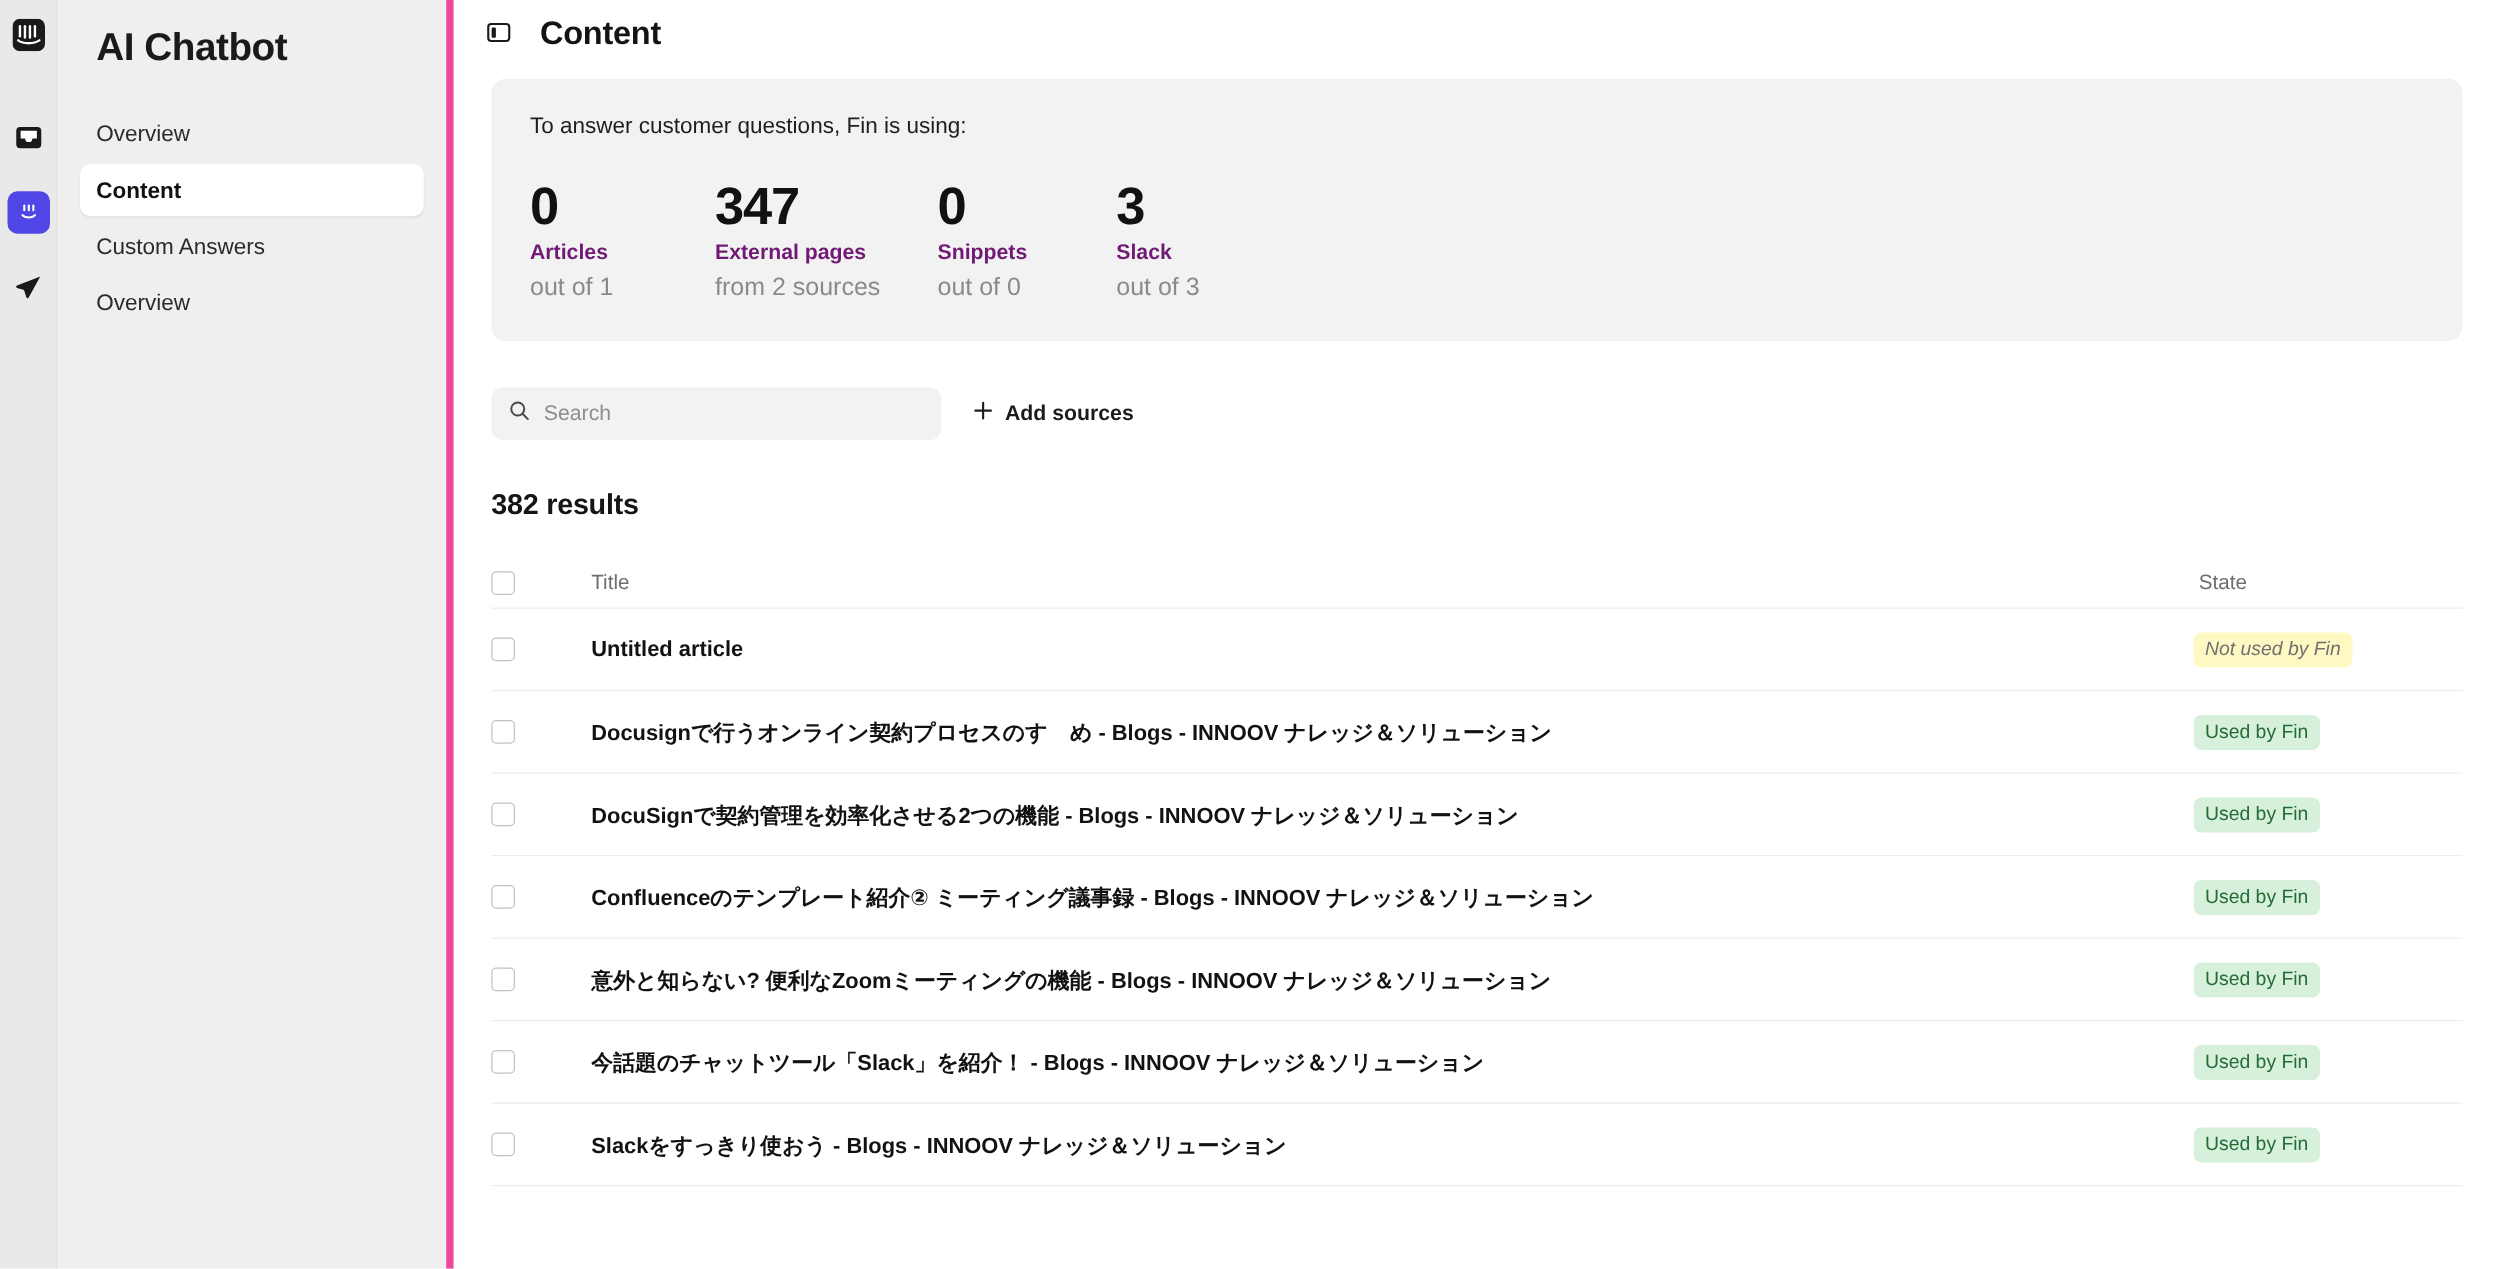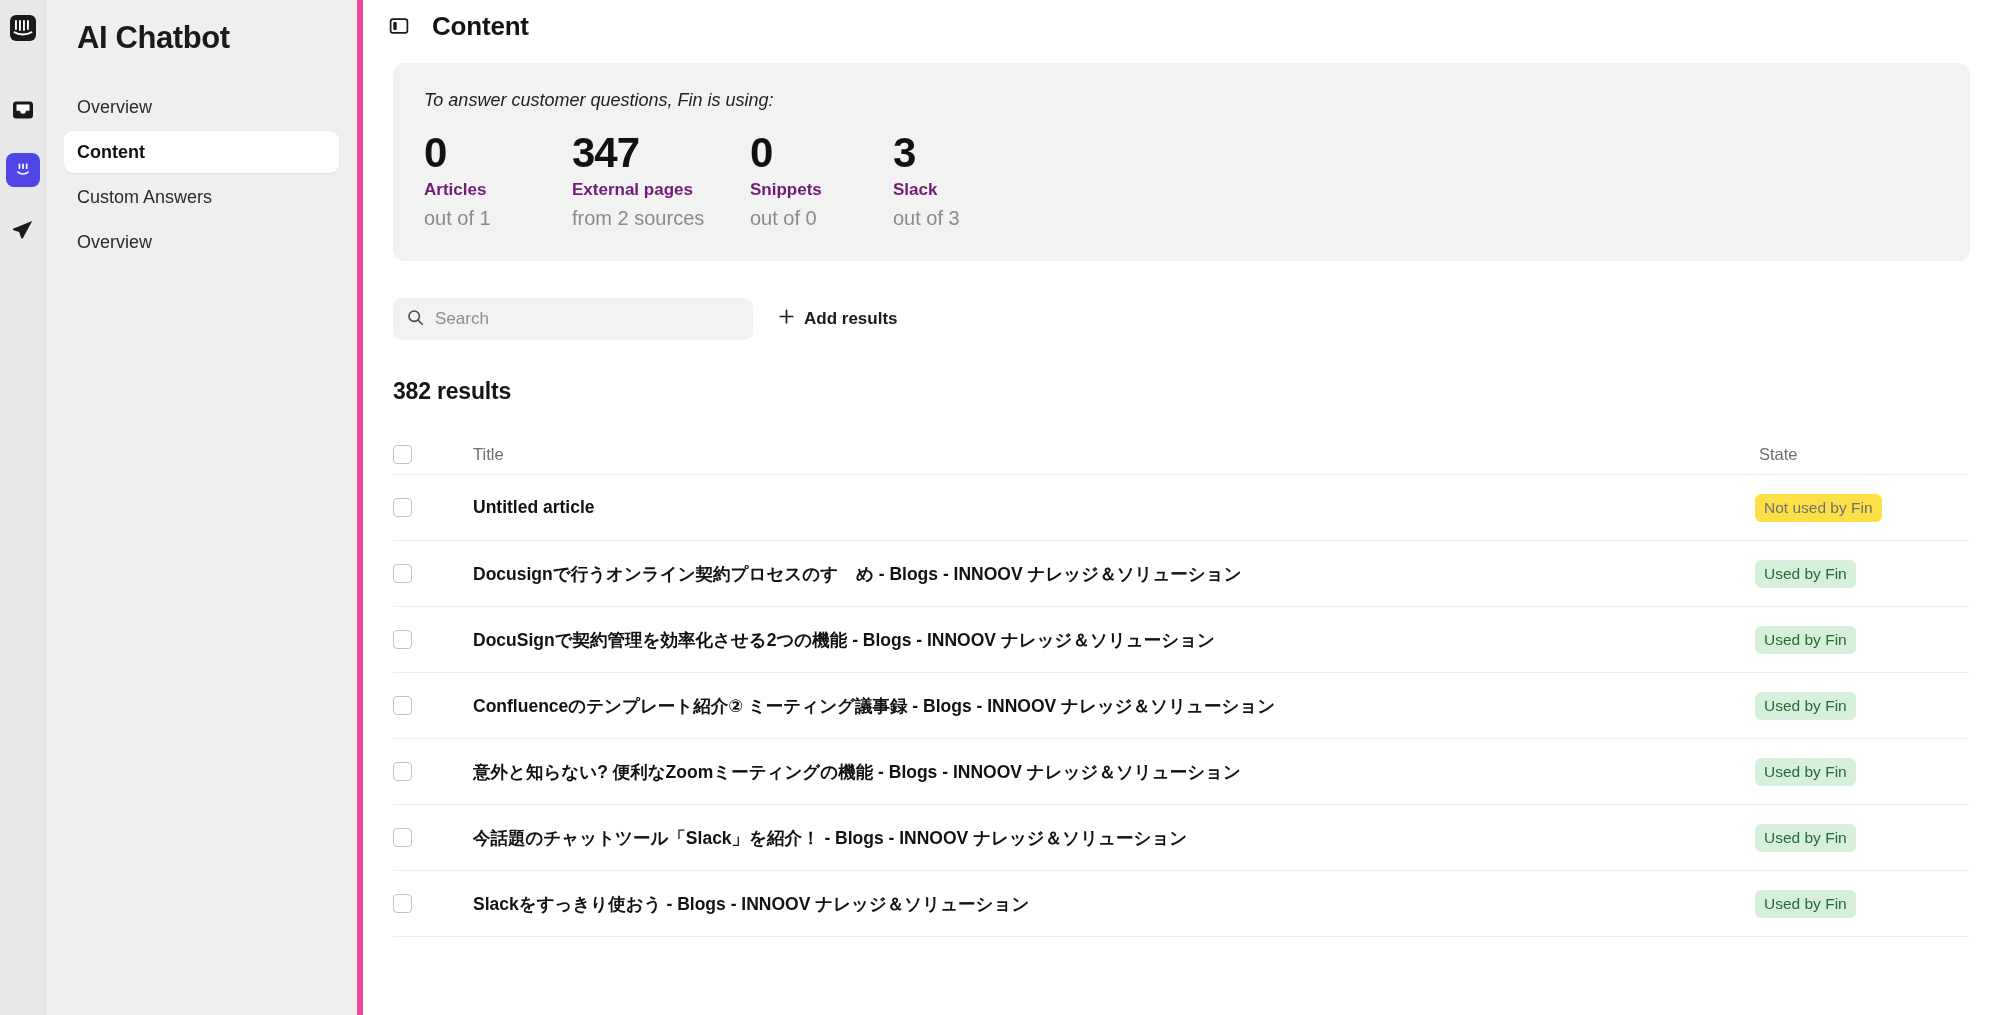--- a/index.html
+++ b/index.html
@@ -112,22 +112,21 @@
   
   .stats-card {
     background: #f2f2f2;
     border-radius: 12px;
     padding: 27px 31px 31px 31px;
     margin-top: 11px;
   }
   .stats-lead {
     font-size: 18px;
     color: #1e1e1e;
-    margin-bottom: 18px;
-    font-style: italic;
+    margin-bottom: 30px;
   }
   .stats-row { display: flex; }
   .stat { margin-right: 0; }
   .stat-value {
     font-size: 42px;
     font-weight: 700;
     color: #111111;
     line-height: 48px;
     letter-spacing: -1px;
   }
@@ -265,22 +264,23 @@
     font-size: 15.5px;
     border-radius: 6px;
     padding: 5px 9px;
     white-space: nowrap;
   }
   .badge.used {
     background: #d6f0db;
     color: #256b37;
   }
   .badge.notused {
-    background: #fde047;
+    background: #fef9c3;
     color: #707070;
+    font-style: italic;
   }
 </style>
 </head>
 <body>
 
 <div class="app">
 
   <div class="rail">
     <div class="rail-item logo">
       <svg width="26" height="26" viewBox="0 0 26 26" aria-hidden="true">
@@ -383,21 +383,21 @@
           <input class="search-input" type="text" placeholder="Search" style="">
         </div>
 
 
         <button class="ghost-btn">
           <span>
             <svg width="17" height="17" viewBox="0 0 17 17" aria-hidden="true">
               <path d="M8.5 2.3v12.4M2.3 8.5h12.4" stroke="#1b1b1b" stroke-width="1.7" stroke-linecap="round"></path>
             </svg>
           </span>
-          <span>Add results</span>
+          <span>Add sources</span>
         </button>
       </div>
 
       <div class="results-count">382 results</div>
 
       <div class="table">
 
         <div class="trow head">
           <div class="cb-cell">
             <div class="checkbox"></div>

